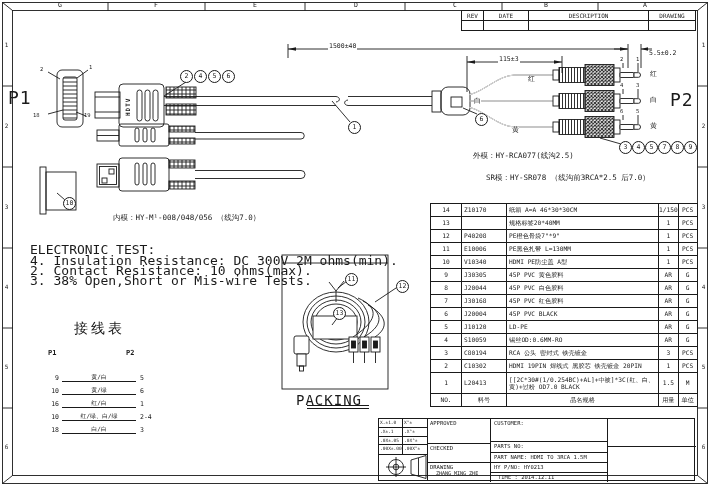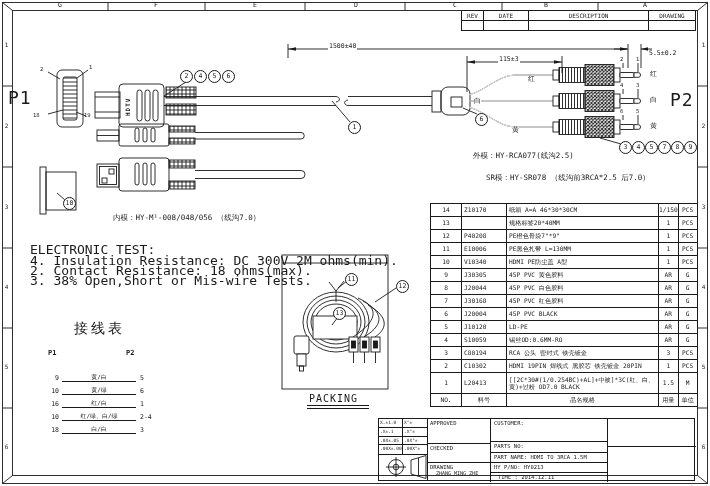--- a/index.html
+++ b/index.html
@@ -316,21 +316,21 @@
 <span class="t pin" style="left:636px;top:82px">3</span>
 <span class="t pin" style="left:620px;top:108px">6</span>
 <span class="t pin" style="left:636px;top:108px">5</span>
 
 <span class="t note" style="left:473px;top:152px">外模：HY-RCA077(线沟2.5)</span>
 <span class="t note" style="left:486px;top:174px">SR模：HY-SR078 （线沟前3RCA*2.5 后7.0）</span>
 <span class="t note" style="left:113px;top:214px">内模：HY-M¹-008/048/056 （线沟7.0）</span>
 
 <span class="t et" style="left:30px;top:243px">ELECTRONIC TEST:</span>
 <span class="t et" style="left:30px;top:254px">4. Insulation Resistance: DC 300V 2M ohms(min).</span>
-<span class="t et" style="left:30px;top:264px">2. Contact Resistance: 18 ohms(max).</span>
+<span class="t et" style="left:30px;top:264px">2. Contact Resistance: 10 ohms(max).</span>
 <span class="t et" style="left:30px;top:274px">3. 38% Open,Short or Mis-wire Tests.</span>
 
 <span class="t" style="left:74px;top:321px;font-size:14px;letter-spacing:3px;font-family:'DejaVu Sans',sans-serif">接线表</span>
 <span class="t whdr" style="left:48px;top:350px">P1</span>
 <span class="t whdr" style="left:126px;top:350px">P2</span>
 <div class="wrow" style="top:370px">
   <span class="wp1">9</span>
   <span class="wlab">黄/白</span>
   <span class="wp2">5</span>
 </div>
@@ -348,21 +348,21 @@
   <span class="wp1">10</span>
   <span class="wlab">红/绿、白/绿</span>
   <span class="wp2">2-4</span>
 </div>
 <div class="wrow" style="top:422px">
   <span class="wp1">18</span>
   <span class="wlab">白/白</span>
   <span class="wp2">3</span>
 </div>
 
-<span class="t" style="left:309px;top:393px;font-size:10px;letter-spacing:1px">PACKING</span>
+<span class="t" style="left:296px;top:393px;font-size:14px;letter-spacing:1px">PACKING</span>
 <div class="pku" style="left:307px;top:405px;width:62px"></div>
 <div class="pku" style="left:307px;top:408px;width:62px"></div>
 
 <table id="bom">
   <colgroup>
         <col style="width:31px">
         <col style="width:45px">
         <col style="width:152px">
         <col style="width:18px">
         <col style="width:19px">

